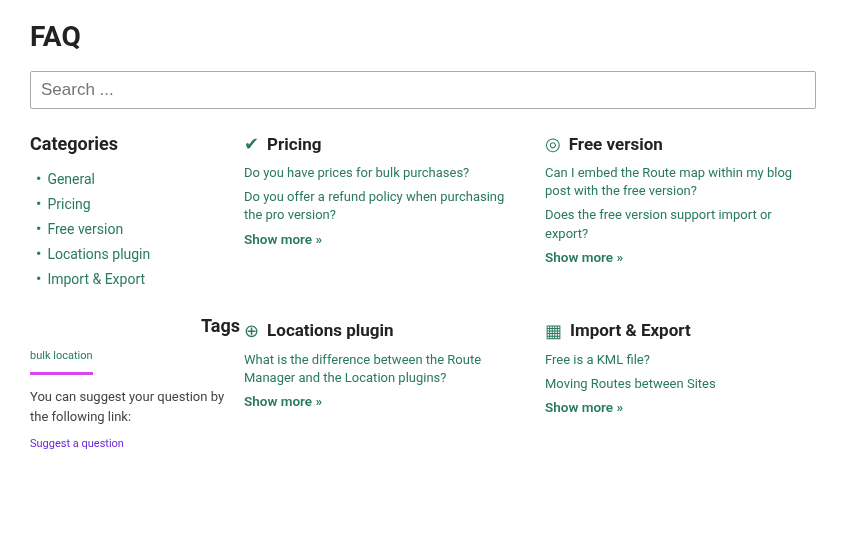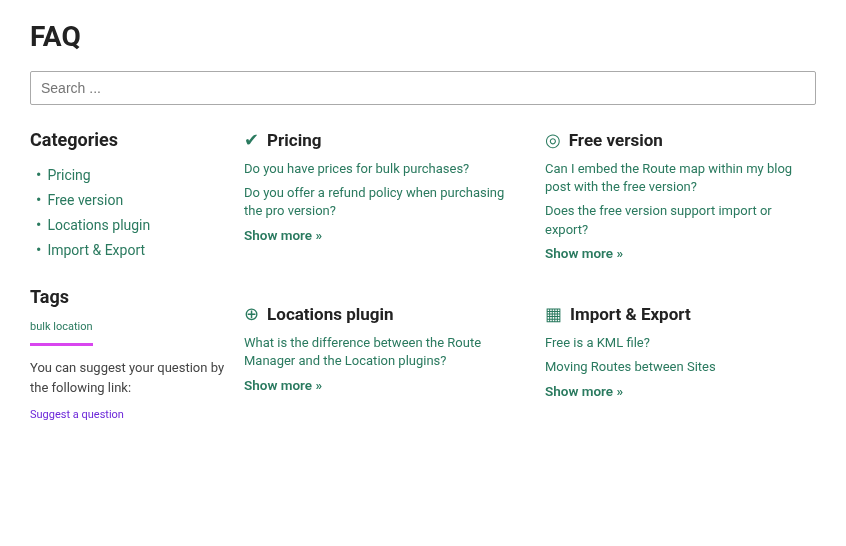--- a/index.html
+++ b/index.html
@@ -24,21 +24,21 @@
       width: 100%;
       max-width: 790px;
       margin-bottom: 24px;
     }
 
     .search-bar input {
       width: 100%;
       padding: 8px 10px;
       border: 1px solid #aaa;
       border-radius: 2px;
-      font-size: 14px;
+      font-size: 17px;
       color: #6d28d9;
       outline: none;
     }
 
     .main-layout {
       display: flex;
       gap: 4px;
     }
 
     .sidebar {
@@ -76,20 +76,21 @@
       color: #2a7a5f;
       text-decoration: none;
       font-size: 14px;
     }
 
     .tags-section h2 {
       font-size: 18px;
       font-weight: bold;
       color: #222;
       margin-bottom: 10px;
+      text-align: right;
     }
 
     .tag-link {
       display: inline-block;
       color: #2a7a5f;
       font-size: 11px;
       text-decoration: none;
       border-bottom: 3px solid #d946ef;
       padding-bottom: 10px;
       margin-bottom: 12px;
@@ -194,20 +195,23 @@
 <div class="search-bar">
   <input type="text" placeholder="Search ..." style="">
 </div>
 
 <div class="main-layout">
 
   <aside class="sidebar">
     <h2>Categories</h2>
     <ul>
       <li>
+        <a href="#">General</a>
+      </li>
+      <li>
         <a href="#">Pricing</a>
       </li>
       <li>
         <a href="#">Free version</a>
       </li>
       <li>
         <a href="#">Locations plugin</a>
       </li>
       <li>
         <a href="#">Import &amp; Export</a>

